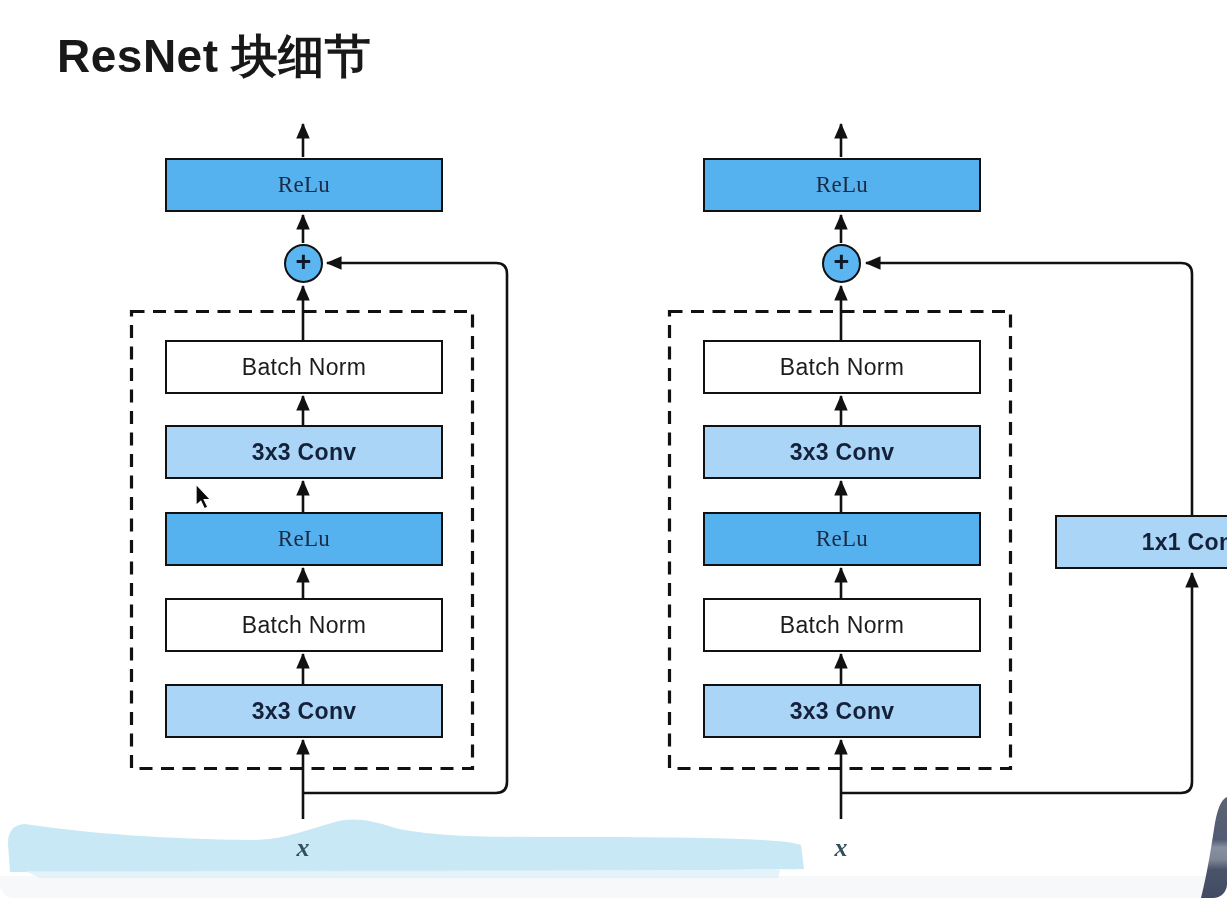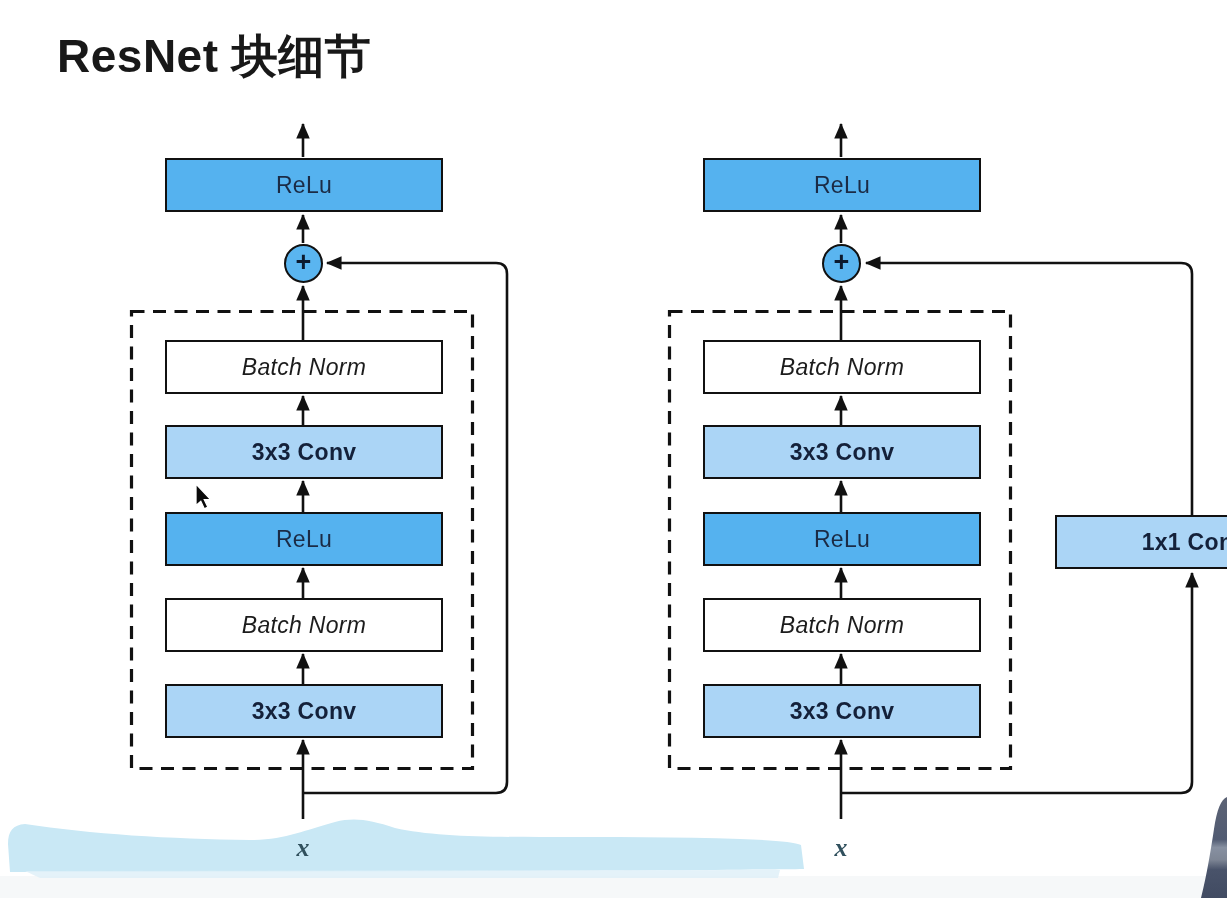--- a/index.html
+++ b/index.html
@@ -1,35 +1,35 @@
 <!DOCTYPE html>
 <html style="--relu-fill: #55b2ef; --conv-fill: #abd5f6; --bn-fill: #ffffff; --plus-fill: #5ab5f0; --line: #111111; --relu-text: #1b2b45; --conv-text: #14213a; --bn-text: #1c1c1c; --title-text: #181818; --x-label-text: #30505d; --highlight: #c9e8f5; --person: #4e5870;"><head>
 <meta charset="utf-8">
 <style>
   html,body{margin:0;padding:0;background:#ffffff;}
   .stage{
     position:relative;width:1227px;height:898px;background:#ffffff;
-    overflow:hidden;font-family:"Liberation Sans","DejaVu Sans",sans-serif;
+    overflow:hidden;font-family:"Liberation Sans","DejaVu Sans",sans-serif;border-radius:14px;
   }
   .title{
     position:absolute;left:57px;top:26px;margin:0;
     font-size:46px;font-weight:700;letter-spacing:0.5px;
     color:var(--title-text,#181818);
     font-family:"Liberation Sans","DejaVu Sans",sans-serif;
   }
   .wires{position:absolute;left:0;top:0;}
   .blk{
     position:absolute;width:278px;height:54px;box-sizing:border-box;
     border:2.5px solid var(--line,#111);
     display:flex;align-items:center;justify-content:center;
     font-size:23px;letter-spacing:0.3px;
   }
-  .blk.bn{background:var(--bn-fill,#ffffff);color:var(--bn-text,#1c1c1c);font-style:italic;}
+  .blk.bn{background:var(--bn-fill,#ffffff);color:var(--bn-text,#1c1c1c);}
   .blk.conv{background:var(--conv-fill,#abd5f6);color:var(--conv-text,#14213a);font-weight:bold;}
-  .blk.relu{background:var(--relu-fill,#55b2ef);color:var(--relu-text,#1b2b45);}
+  .blk.relu{background:var(--relu-fill,#55b2ef);color:var(--relu-text,#1b2b45);font-family:Liberation Serif, serif;}
   .plus{
     position:absolute;width:39px;height:39px;box-sizing:border-box;
     border:2.5px solid var(--line,#111);border-radius:50%;
     background:var(--plus-fill,#5ab5f0);color:#0c1a2e;
     display:flex;align-items:center;justify-content:center;
     font-size:27px;font-weight:600;line-height:1;padding-bottom:2px;
   }
   .xlabel{
     position:absolute;width:40px;text-align:center;
     font-family:"Liberation Serif","DejaVu Serif",serif;

